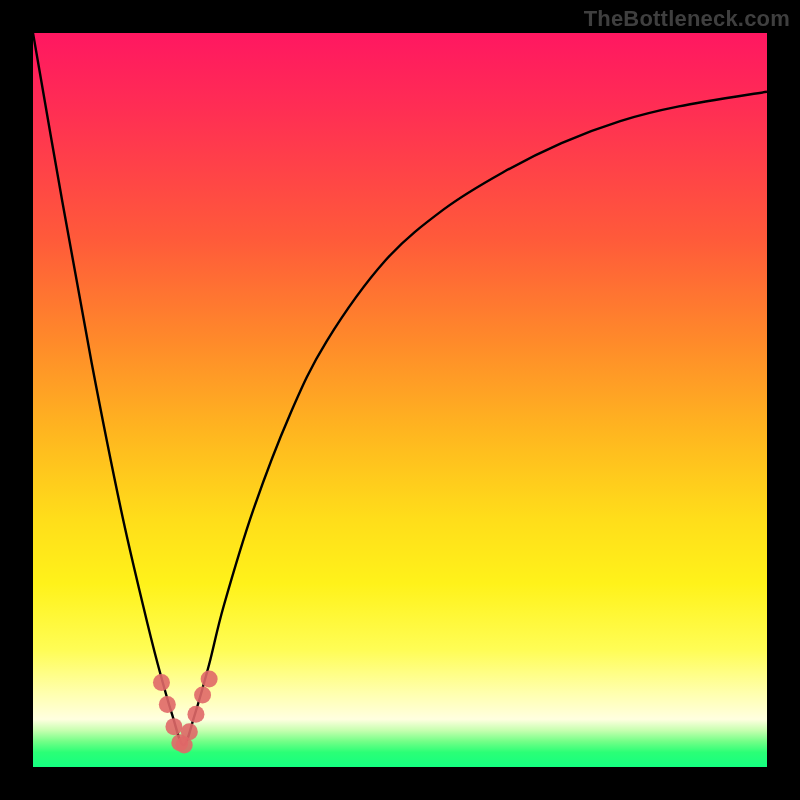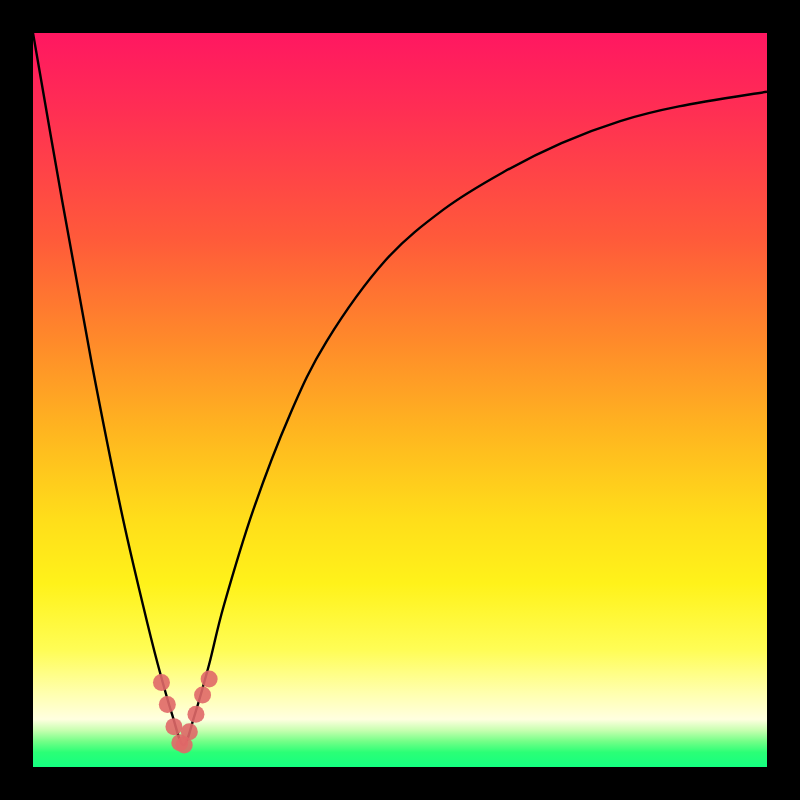--- a/index.html
+++ b/index.html
@@ -60,20 +60,21 @@
     top: 0;
     width: 734px;
     height: 734px;
     pointer-events: none;
   }
 </style>
 </head>
 <body>
 
 <div class="frame">
+  <div class="watermark">TheBottleneck.com</div>
 
   <div class="plot">
     <svg class="curve" viewBox="0 0 734 734" preserveAspectRatio="none">
       <path id="bottleneck-path" fill="none" stroke="#000000" stroke-width="2.4" d="M 0,0 C 4.8933333333333335,28.136666666666656 19.57333333333333,113.76999999999995 29.36,168.81999999999994 C 39.14666666666667,223.86999999999992 48.93333333333333,278.91999999999996 58.72,330.29999999999995 C 68.50666666666666,381.67999999999995 79.51666666666667,436.73 88.08,477.1 C 96.64333333333333,517.47 103.98333333333332,546.8299999999999 110.1,572.52 C 116.21666666666667,598.21 119.88666666666668,612.89 124.78000000000002,631.24 C 129.67333333333335,649.59 135.17833333333334,669.1633333333333 139.46,682.62 C 143.74166666666667,696.0766666666667 146.8,711.98 150.47,711.98 C 154.14,711.98 157.19833333333332,696.0766666666667 161.48,682.62 C 165.76166666666666,669.1633333333333 171.26666666666665,649.59 176.16,631.24 C 181.05333333333334,612.89 183.5,598.21 190.84,572.52 C 198.18,546.8299999999999 209.19,508.9066666666667 220.2,477.1 C 231.20999999999998,445.29333333333335 244.66666666666663,409.81666666666666 256.9,381.68 C 269.1333333333333,353.54333333333335 277.6966666666667,333.97 293.6,308.28000000000003 C 309.50333333333333,282.59000000000003 332.74666666666667,249.56000000000003 352.32,227.54000000000002 C 371.8933333333333,205.52 391.4666666666667,190.83999999999997 411.04,176.15999999999997 C 430.61333333333334,161.47999999999996 450.18666666666667,150.4699999999999 469.76,139.45999999999992 C 489.3333333333333,128.44999999999993 508.9066666666667,118.66333333333334 528.48,110.10000000000002 C 548.0533333333334,101.5366666666667 567.6266666666668,94.19666666666672 587.2,88.08000000000004 C 606.7733333333333,81.96333333333337 621.4533333333333,78.29333333333331 645.92,73.39999999999998 C 670.3866666666667,68.50666666666665 719.3199999999999,61.166666666666686 734,58.72000000000003"></path>
       <g id="marker-group">
           <circle cx="128.45" cy="649.59" r="8.5" fill="#e06868" fill-opacity="0.9"></circle>
           <circle cx="134.322" cy="671.61" r="8.5" fill="#e06868" fill-opacity="0.9"></circle>
           <circle cx="140.928" cy="693.63" r="8.5" fill="#e06868" fill-opacity="0.9"></circle>
           <circle cx="146.8" cy="709.778" r="8.5" fill="#e06868" fill-opacity="0.9"></circle>
           <circle cx="151.204" cy="711.98" r="8.5" fill="#e06868" fill-opacity="0.9"></circle>

